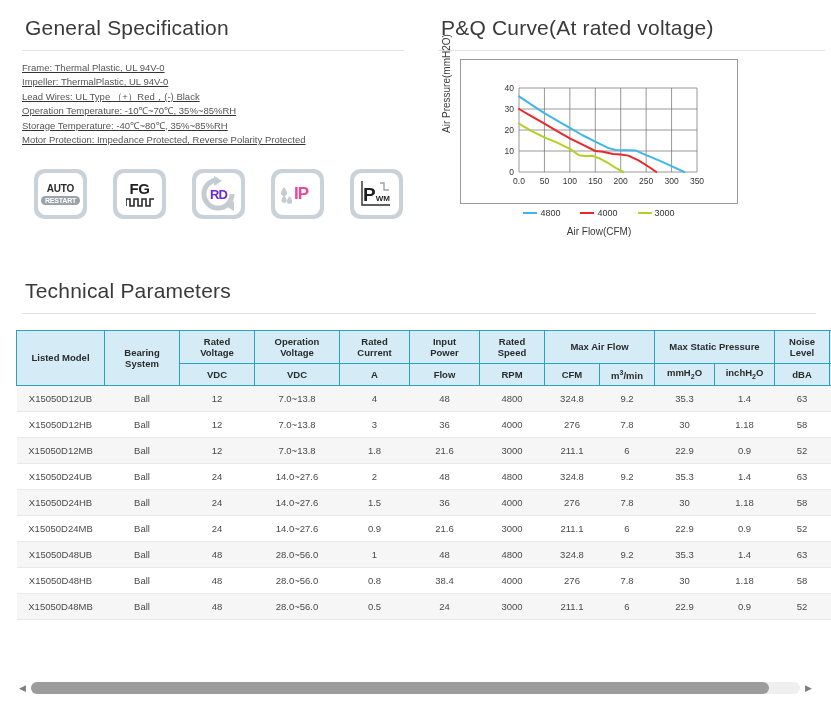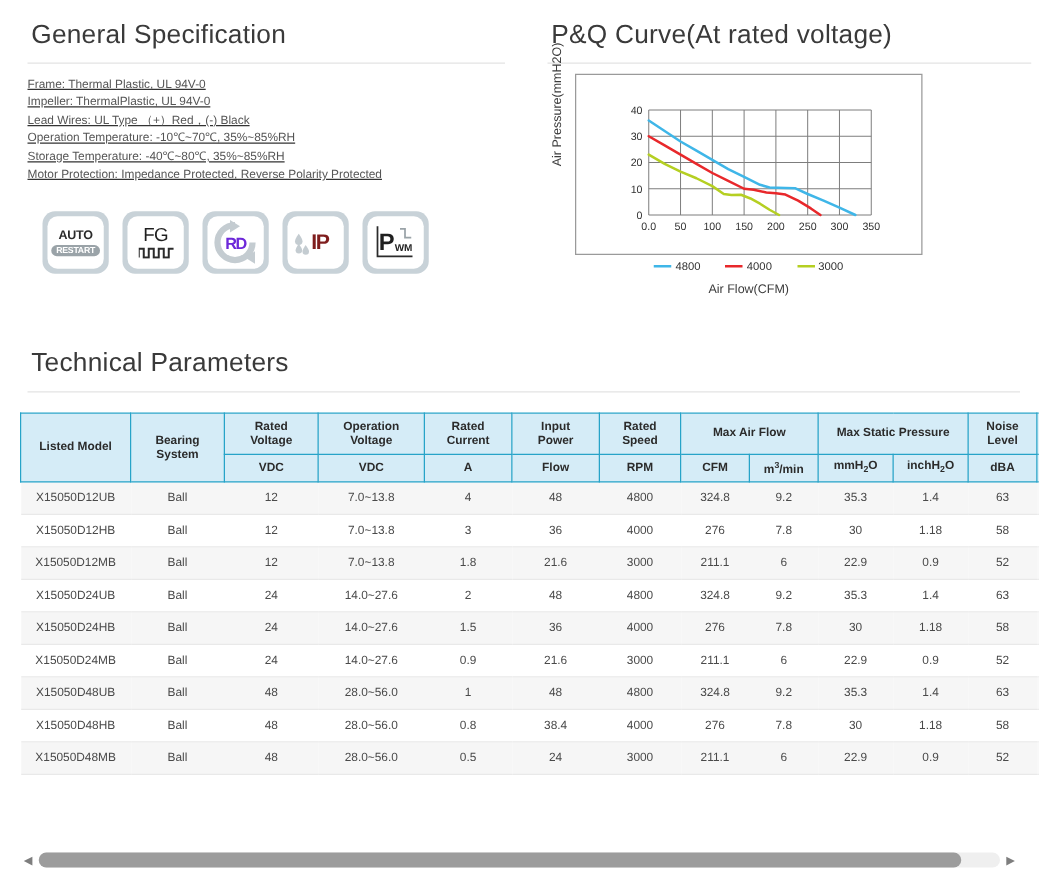--- a/index.html
+++ b/index.html
@@ -32,21 +32,21 @@
 
   .spec-list { margin: 10px 0 0 0; padding: 0; list-style: none; text-decoration: underline; }
   .spec-list li {
     font-size: 9.5px;
     line-height: 14.4px;
     color: #555;
     white-space: nowrap;
   }
 
   
-  .badges { display: flex; gap: 11px; margin: 22px 0 0 12px; }
+  .badges { display: flex; gap: 26px; margin: 22px 0 0 12px; }
   .badge {
     width: 53px; height: 50px;
     border-radius: 10px;
     background: #c8d2d8;
     display: flex; align-items: center; justify-content: center;
     position: relative;
   }
   .badge-inner {
     width: 45px; height: 42px;
     border-radius: 8px;
@@ -58,24 +58,24 @@
   }
   .bi-auto-top {
     font-size: 10px; font-weight: bold; color: #2b2b2b;
     letter-spacing: -.2px; line-height: 11px;
   }
   .bi-auto-bot {
     font-size: 7px; font-weight: bold; color: #ffffff;
     background: #9aa3a8; border-radius: 7px;
     padding: 1px 4px; margin-top: 2px; letter-spacing: -.2px;
   }
-  .bi-fg { font-size: 15px; font-weight: normal; color: #1f1f1f; line-height: 15px; letter-spacing: -.5px;}
+  .bi-fg { font-size: 15px; font-weight: bold; color: #1f1f1f; line-height: 15px; letter-spacing: -.5px;}
   .bi-fg-wave { margin-top: 1px; }
   .bi-rd { font-size: 13px; font-weight: bold; color: #6d28d9; letter-spacing: -1px; z-index: 2;}
-  .bi-ip { font-size: 17px; font-weight: bold; color: #7f1d1d; letter-spacing: -1px; z-index:2; margin-left: 7px;}
+  .bi-ip { font-size: 17px; font-weight: bold; color: #ec4899; letter-spacing: -1px; z-index:2; margin-left: 7px;}
   .bi-p  { font-size: 19px; font-weight: bold; color: #1f1f1f; line-height: 17px; }
   .bi-wm { font-size: 8px;  font-weight: bold; color: #1f1f1f; text-align: center; }
   .abs { position: absolute; }
 
   
   .chart-box {
     width: 278px; height: 145px;
     margin: 8px 0 0 22px;
     border: 1px solid #9a9a9a;
     background: #fff;

